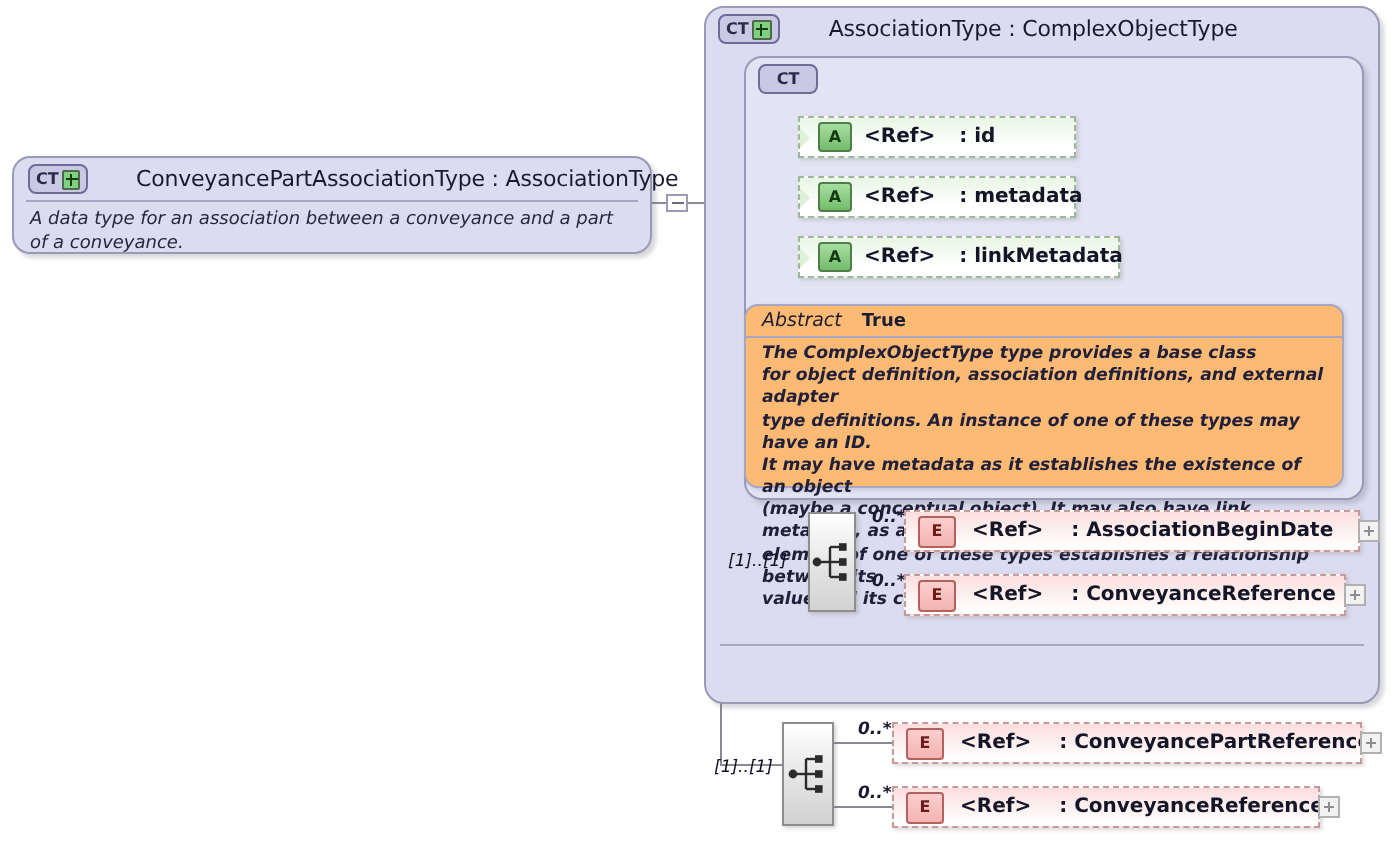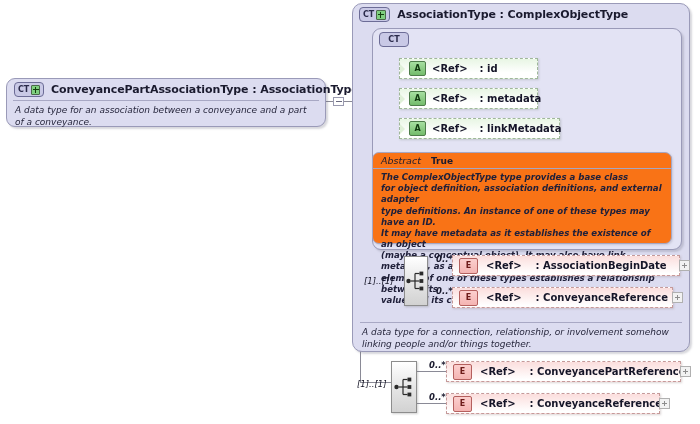--- a/index.html
+++ b/index.html
@@ -20,26 +20,26 @@
 
   
   .ctbox{
     position:absolute;box-sizing:border-box;
     background:#dcdcf0;
     border:1px solid #9a9ab8;
     border-radius:9px;
     box-shadow:2px 2px 2px rgba(110,110,130,.28);
   }
   .ctbox .hdr{
-    display:flex;align-items:center;gap:7px;
+    display:flex;align-items:center;gap:24px;
     padding:3px 6px 3px 7px;
     height:21px;box-sizing:border-box;
   }
   .ctbox .hdr-title{
-    font-size:11px;font-weight:bold;color:#1a1a2e;white-space:nowrap;
+    font-size:11px;font-weight:normal;color:#1a1a2e;white-space:nowrap;
     letter-spacing:-0.1px;
   }
   .ctbox .rule{height:1px;background:#a8a8c4;margin:0 6px;}
   .ctbox .doc{
     font-size:9px;font-style:italic;color:#26263c;
     padding:4px 8px 5px 8px;line-height:1.28;
   }
 
   
   .badge-ct{
@@ -141,21 +141,21 @@
     position:absolute;box-sizing:border-box;
     background:linear-gradient(to bottom,#ffffff,#e4e4e4 55%,#d2d2d2);
     border:1px solid #8d8d8d;
     box-shadow:1px 1px 2px rgba(120,120,120,.35);
   }
   .seqbox svg{position:absolute;left:50%;top:50%;transform:translate(-50%,-50%);}
 
   
   .absbox{
     position:absolute;box-sizing:border-box;
-    background:#f97316;
+    background:#fdba74;
     border:1px solid #a6a6c2;
     border-radius:7px;
     box-shadow:1px 1px 2px rgba(120,120,140,.25);
   }
   .absbox .arow{
     display:flex;align-items:baseline;gap:10px;
     padding:2px 8px 2px 8px;
   }
   .absbox .alabel{font-size:9.5px;font-style:italic;color:#1c1c30;}
   .absbox .aval{font-size:9px;font-weight:bold;color:#1c1c30;}
@@ -210,21 +210,20 @@
     <div class="hdr" style="padding-left:6px;">
       <span class="badge-ct">
         <span>CT</span>
           <span class="plus"></span>
       </span>
       <span class="hdr-title">AssociationType : ComplexObjectType</span>
     </div>
   </div>
 
   <div class="abs" style="left:360px;top:322px;width:322px;height:1px;background:#a8a8c4;"></div>
-  <div class="abs" style="left:360px;top:325px;width:322px;font-size:9px;font-style:italic;color:#26263c;line-height:1.28;padding:2px 4px 0 2px;">A data type for a connection, relationship, or involvement somehow linking people and/or things together.</div>
 
   <div class="ctbox" style="left:372px;top:28px;width:310px;height:222px;background:#e3e3f4;border-radius:9px;">
     <div class="hdr" style="padding-left:6px;">
       <span class="badge-ct">
         <span>CT</span>
       </span>
     </div>
   </div>
 
   <div class="attrow" style="left:399px;top:58px;width:139px;height:21px;">

